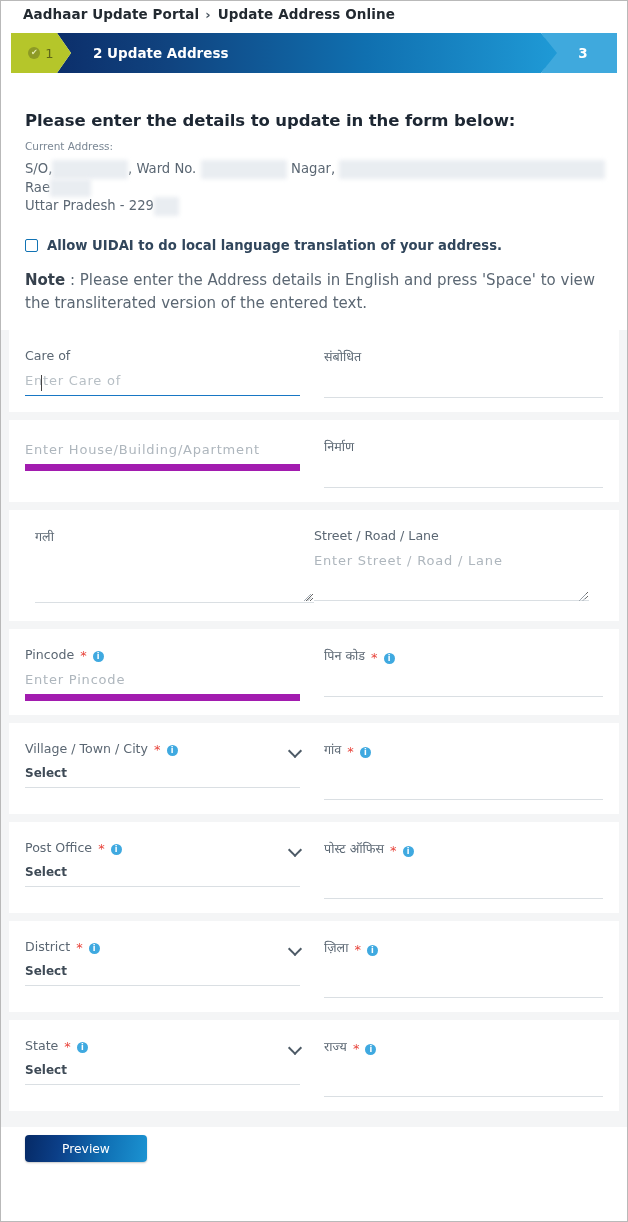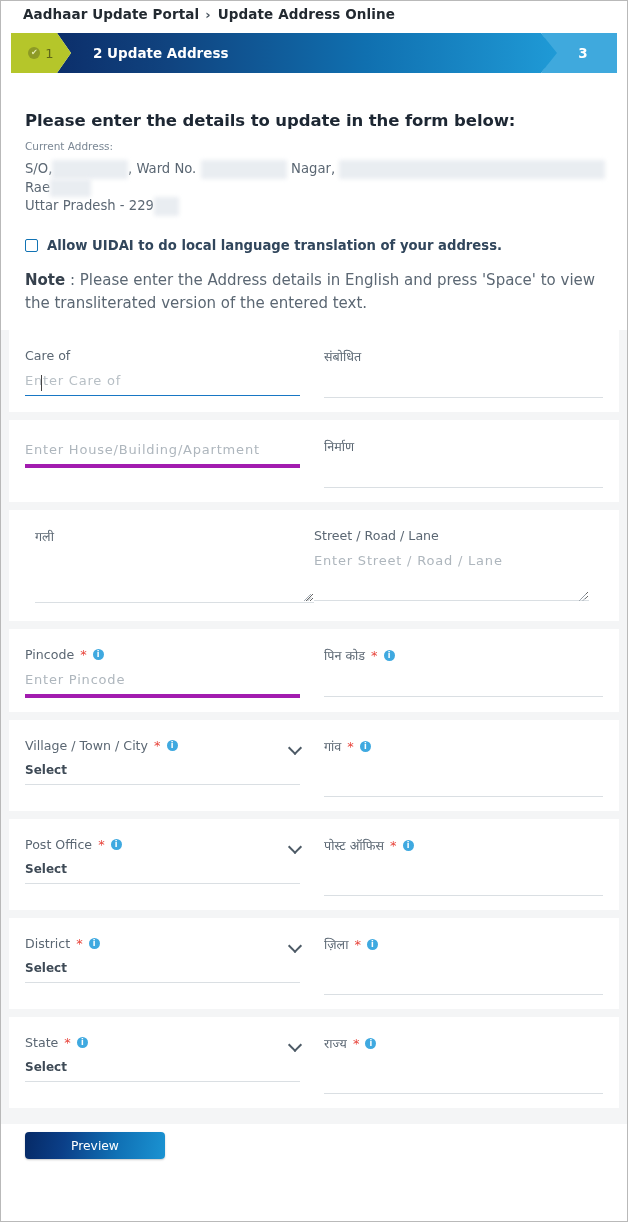--- a/index.html
+++ b/index.html
@@ -193,42 +193,42 @@
     padding: 18px 16px 14px 16px;
     display: flex;
     gap: 0;
     z-index: 1;
   }
   .col { width: 50%; padding-right: 14px; position: relative; }
   .col.right { padding-right: 0; padding-left: 10px; }
   .f-label {
     font-size: 12.6px;
     color: #5b6773;
-    display: flex; align-items: center;
+    display: flex; align-items: flex-end;
     gap: 6px;
     margin-bottom: 6px;
     white-space: nowrap;
   }
   .f-label.hi { font-family: "DejaVu Sans", sans-serif; }
   .req { color: #e8453c; font-size: 13px; line-height: 1; }
   .info-i {
     width: 11px; height: 11px;
     border-radius: 50%;
     background: #3fa9e0;
     color: #fff;
     font-size: 8px;
     font-weight: bold;
     display: inline-flex; align-items: center; justify-content: center;
     line-height: 1;
     flex: none;
   }
   .f-input {
     width: 100%;
     border: none;
-    border-bottom: 4px solid #a21caf;
+    border-bottom: 7px solid #a21caf;
     background: transparent;
     font-size: 13px;
     font-family: "DejaVu Sans", sans-serif;
     color: #49535d;
     letter-spacing: .7px;
     padding: 4px 0 7px 0;
     outline: none;
   }
   .f-input::placeholder { color: #aeb6bd; letter-spacing: .8px; }
   .f-input.focused {
@@ -290,21 +290,21 @@
     transform: rotate(45deg);
     pointer-events: none;
   }
 
   
   .footer {
     background: #fff;
     padding: 8px 0 10px 24px;
   }
   .btn-preview {
-    width: 140px; height: 27px;
+    width: 122px; height: 27px;
     border: none;
     border-radius: 4px;
     background: linear-gradient(100deg, #062a66 0%, #0b3f88 28%, #1071b5 66%, #1b93d2 100%);
     color: #fff;
     font-size: 12.3px;
     font-family: "DejaVu Sans", sans-serif;
     cursor: pointer;
     box-shadow: 0 1px 2px rgba(0,0,0,.22);
   }
 </style>

